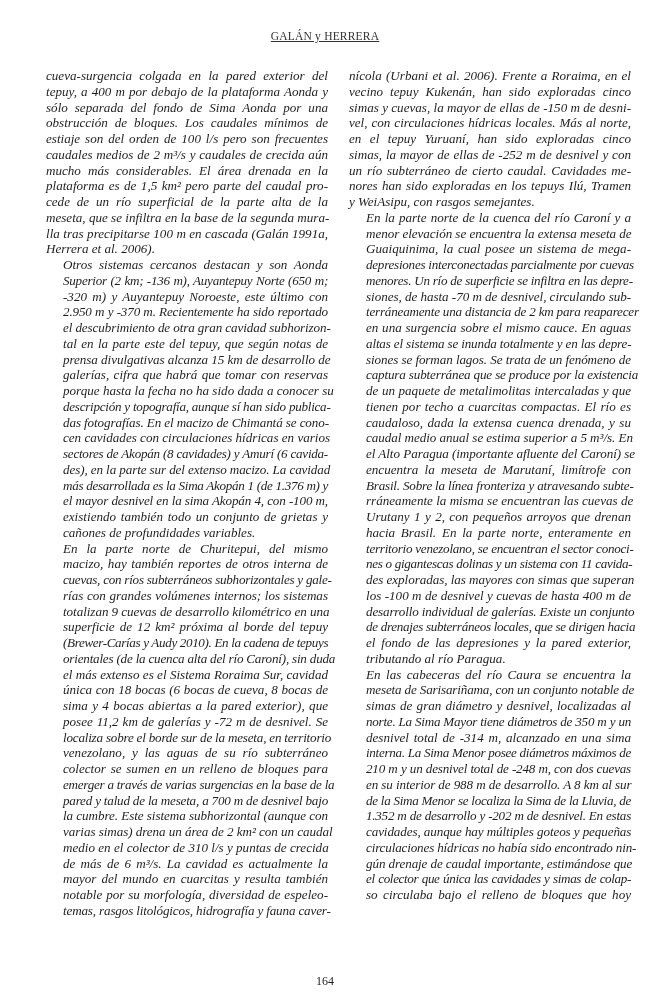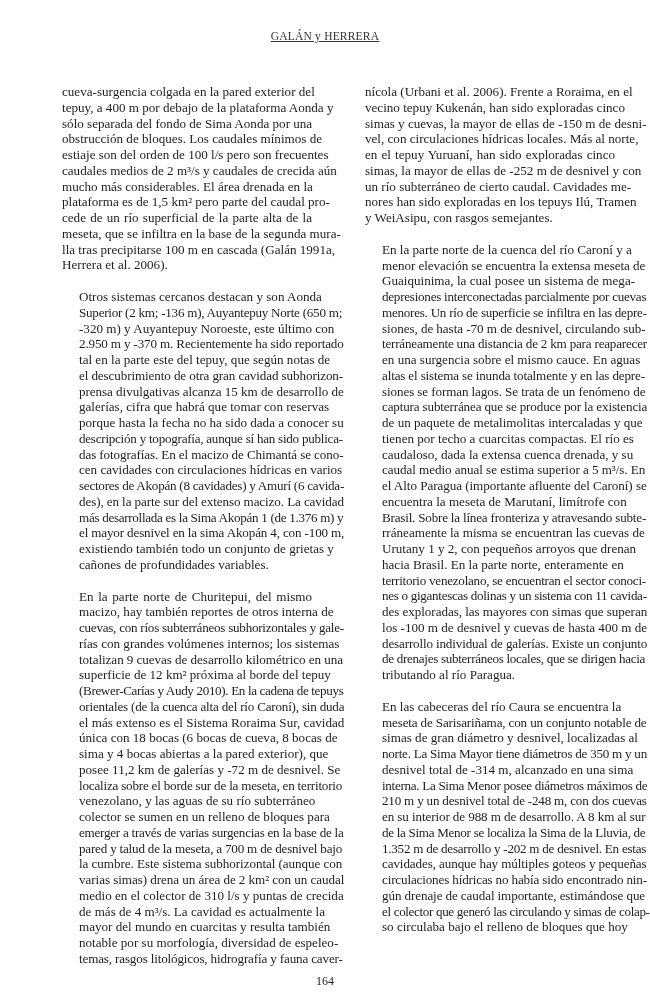--- a/index.html
+++ b/index.html
@@ -8,21 +8,21 @@
     position: absolute; top: 30px; left: 0; width: 650px; text-align: center;
     font-family: "Liberation Serif", serif; font-size: 11.5px; letter-spacing: 0.2px; color: #333; text-decoration: underline;
   }
   .col {
     position: absolute; top: 68px; width: 282px;
     font-family: "Liberation Serif", serif; font-size: 13.1px; line-height: 15.75px;
     text-align: justify; hyphens: manual; color: #1e1e1e;
   }
   .col.left { left: 46px; }
   .col.right { left: 349px; }
-  .col p { margin: 16px; }
+  .col p { margin: 0; font-style: italic; }
   .col p.indent { text-indent: 17px; }
   .line { display: block; text-align: justify; text-align-last: justify; white-space: nowrap; }
   .line.last { text-align-last: left; }
   .page-number {
     position: absolute; top: 974px; left: 0; width: 650px; text-align: center;
     font-family: "Liberation Serif", serif; font-size: 12px; color: #222;
   }
 </style>
 </head>
 <body>
@@ -42,22 +42,22 @@
       <span class="line" style="white-space: nowrap;">cede de un río superficial de la parte alta de la</span>
       <span class="line" style="white-space: nowrap;">meseta, que se infiltra en la base de la segunda mura-</span>
       <span class="line" style="white-space: nowrap;">lla tras precipitarse 100 m en cascada (Galán 1991a,</span>
       <span class="line last" style="white-space: nowrap;">Herrera et al. 2006).</span>
     </p>
     <p class="indent">
       <span class="line" style="text-indent: 17px; white-space: nowrap;">Otros sistemas cercanos destacan y son Aonda</span>
       <span class="line" style="white-space: nowrap; letter-spacing: -0.25px;">Superior (2 km; -136 m), Auyantepuy Norte (650 m;</span>
       <span class="line" style="white-space: nowrap;">-320 m) y Auyantepuy Noroeste, este último con</span>
       <span class="line" style="white-space: nowrap; letter-spacing: -0.15px;">2.950 m y -370 m. Recientemente ha sido reportado</span>
+      <span class="line" style="white-space: nowrap; letter-spacing: -0.1px;">el descubrimiento de otra gran cavidad subhorizon-</span>
       <span class="line" style="white-space: nowrap;">tal en la parte este del tepuy, que según notas de</span>
-      <span class="line" style="white-space: nowrap; letter-spacing: -0.1px;">el descubrimiento de otra gran cavidad subhorizon-</span>
       <span class="line" style="white-space: nowrap; letter-spacing: -0.05px;">prensa divulgativas alcanza 15 km de desarrollo de</span>
       <span class="line" style="white-space: nowrap;">galerías, cifra que habrá que tomar con reservas</span>
       <span class="line" style="white-space: nowrap;">porque hasta la fecha no ha sido dada a conocer su</span>
       <span class="line" style="white-space: nowrap; letter-spacing: -0.25px;">descripción y topografía, aunque sí han sido publica-</span>
       <span class="line" style="white-space: nowrap; letter-spacing: -0.1px;">das fotografías. En el macizo de Chimantá se cono-</span>
       <span class="line" style="white-space: nowrap;">cen cavidades con circulaciones hídricas en varios</span>
       <span class="line" style="white-space: nowrap; letter-spacing: -0.25px;">sectores de Akopán (8 cavidades) y Amurí (6 cavida-</span>
       <span class="line" style="white-space: nowrap; letter-spacing: -0.1px;">des), en la parte sur del extenso macizo. La cavidad</span>
       <span class="line" style="white-space: nowrap; letter-spacing: -0.3px;">más desarrollada es la Sima Akopán 1 (de 1.376 m) y</span>
       <span class="line" style="white-space: nowrap; letter-spacing: -0.15px;">el mayor desnivel en la sima Akopán 4, con -100 m,</span>
@@ -78,21 +78,21 @@
       <span class="line" style="white-space: nowrap;">sima y 4 bocas abiertas a la pared exterior), que</span>
       <span class="line" style="white-space: nowrap;">posee 11,2 km de galerías y -72 m de desnivel. Se</span>
       <span class="line" style="white-space: nowrap; letter-spacing: -0.2px;">localiza sobre el borde sur de la meseta, en territorio</span>
       <span class="line" style="white-space: nowrap;">venezolano, y las aguas de su río subterráneo</span>
       <span class="line" style="white-space: nowrap;">colector se sumen en un relleno de bloques para</span>
       <span class="line" style="white-space: nowrap; letter-spacing: -0.25px;">emerger a través de varias surgencias en la base de la</span>
       <span class="line" style="white-space: nowrap; letter-spacing: -0.2px;">pared y talud de la meseta, a 700 m de desnivel bajo</span>
       <span class="line" style="white-space: nowrap; letter-spacing: -0.05px;">la cumbre. Este sistema subhorizontal (aunque con</span>
       <span class="line" style="white-space: nowrap; letter-spacing: -0.05px;">varias simas) drena un área de 2 km² con un caudal</span>
       <span class="line" style="white-space: nowrap;">medio en el colector de 310 l/s y puntas de crecida</span>
-      <span class="line" style="white-space: nowrap;">de más de 4 m³/s. La cavidad es actualmente la</span>
+      <span class="line" style="white-space: nowrap;">de más de 6 m³/s. La cavidad es actualmente la</span>
       <span class="line" style="white-space: nowrap;">mayor del mundo en cuarcitas y resulta también</span>
       <span class="line" style="white-space: nowrap;">notable por su morfología, diversidad de espeleo-</span>
       <span class="line last" style="white-space: nowrap; letter-spacing: -0.15px;">temas, rasgos litológicos, hidrografía y fauna caver-</span>
     </p>
   </div>
 <div class="col right">
     <p>
       <span class="line" style="white-space: nowrap;">nícola (Urbani et al. 2006). Frente a Roraima, en el</span>
       <span class="line" style="white-space: nowrap;">vecino tepuy Kukenán, han sido exploradas cinco</span>
       <span class="line" style="white-space: nowrap;">simas y cuevas, la mayor de ellas de -150 m de desni-</span>
@@ -124,34 +124,35 @@
       <span class="line" style="white-space: nowrap; letter-spacing: -0.2px;">Brasil. Sobre la línea fronteriza y atravesando subte-</span>
       <span class="line" style="white-space: nowrap;">rráneamente la misma se encuentran las cuevas de</span>
       <span class="line" style="white-space: nowrap;">Urutany 1 y 2, con pequeños arroyos que drenan</span>
       <span class="line" style="white-space: nowrap;">hacia Brasil. En la parte norte, enteramente en</span>
       <span class="line" style="white-space: nowrap; letter-spacing: -0.25px;">territorio venezolano, se encuentran el sector conoci-</span>
       <span class="line" style="white-space: nowrap; letter-spacing: -0.3px;">nes o gigantescas dolinas y un sistema con 11 cavida-</span>
       <span class="line" style="white-space: nowrap; letter-spacing: -0.05px;">des exploradas, las mayores con simas que superan</span>
       <span class="line" style="white-space: nowrap;">los -100 m de desnivel y cuevas de hasta 400 m de</span>
       <span class="line" style="white-space: nowrap; letter-spacing: -0.15px;">desarrollo individual de galerías. Existe un conjunto</span>
       <span class="line" style="white-space: nowrap; letter-spacing: -0.3px;">de drenajes subterráneos locales, que se dirigen hacia</span>
+      <span class="line" style="white-space: nowrap;">el fondo de las depresiones y la pared exterior,</span>
       <span class="line last" style="white-space: nowrap;">tributando al río Paragua.</span>
     </p>
     <p class="indent">
       <span class="line" style="text-indent: 17px; white-space: nowrap;">En las cabeceras del río Caura se encuentra la</span>
       <span class="line" style="white-space: nowrap; letter-spacing: -0.15px;">meseta de Sarisariñama, con un conjunto notable de</span>
       <span class="line" style="white-space: nowrap;">simas de gran diámetro y desnivel, localizadas al</span>
       <span class="line" style="white-space: nowrap; letter-spacing: -0.25px;">norte. La Sima Mayor tiene diámetros de 350 m y un</span>
       <span class="line" style="white-space: nowrap;">desnivel total de -314 m, alcanzado en una sima</span>
       <span class="line" style="white-space: nowrap; letter-spacing: -0.3px;">interna. La Sima Menor posee diámetros máximos de</span>
       <span class="line" style="white-space: nowrap; letter-spacing: -0.2px;">210 m y un desnivel total de -248 m, con dos cuevas</span>
       <span class="line" style="white-space: nowrap; letter-spacing: -0.1px;">en su interior de 988 m de desarrollo. A 8 km al sur</span>
       <span class="line" style="white-space: nowrap; letter-spacing: -0.3px;">de la Sima Menor se localiza la Sima de la Lluvia, de</span>
       <span class="line" style="white-space: nowrap; letter-spacing: -0.25px;">1.352 m de desarrollo y -202 m de desnivel. En estas</span>
       <span class="line" style="white-space: nowrap; letter-spacing: -0.1px;">cavidades, aunque hay múltiples goteos y pequeñas</span>
       <span class="line" style="white-space: nowrap; letter-spacing: -0.15px;">circulaciones hídricas no había sido encontrado nin-</span>
       <span class="line" style="white-space: nowrap; letter-spacing: -0.1px;">gún drenaje de caudal importante, estimándose que</span>
-      <span class="line" style="white-space: nowrap; letter-spacing: -0.35px;">el colector que generó las circulando y simas de colap-</span>
+      <span class="line" style="white-space: nowrap; letter-spacing: -0.35px;">el colector que única las cavidades y simas de colap-</span>
       <span class="line" style="white-space: nowrap;">so circulaba bajo el relleno de bloques que hoy</span>
     </p>
   </div>
 
 <div class="page-number">164</div>
 
 </body></html>

